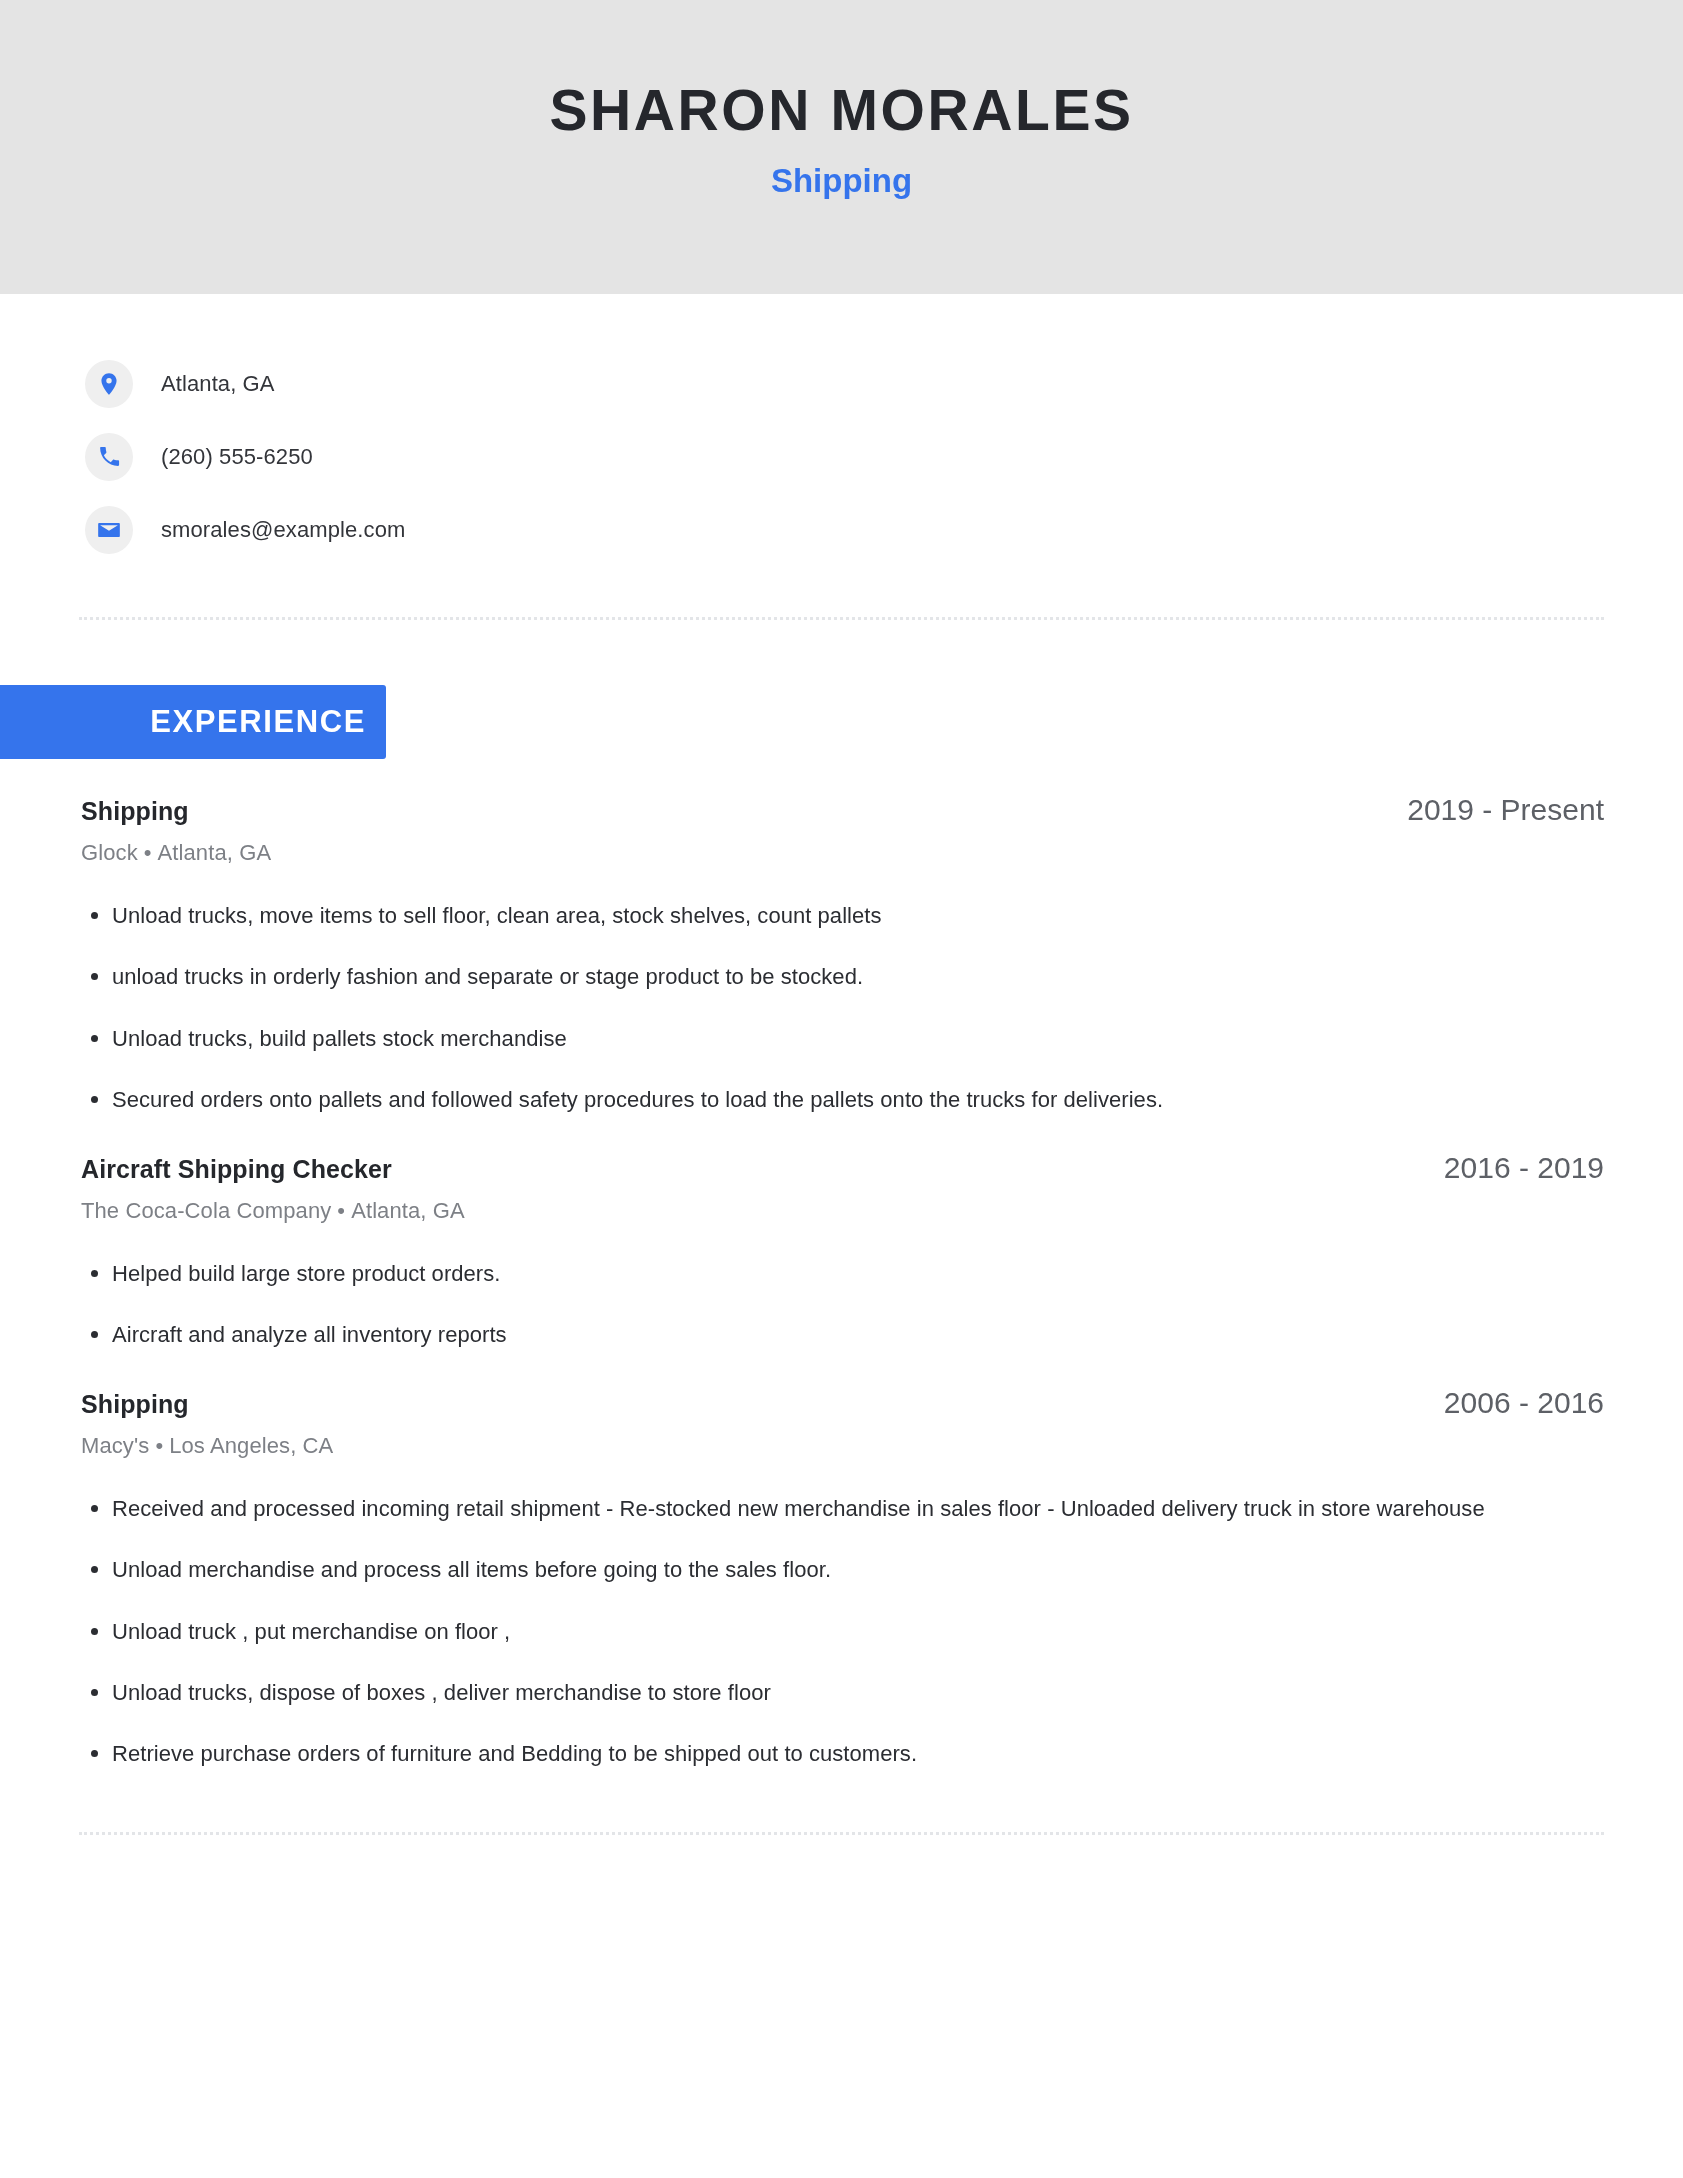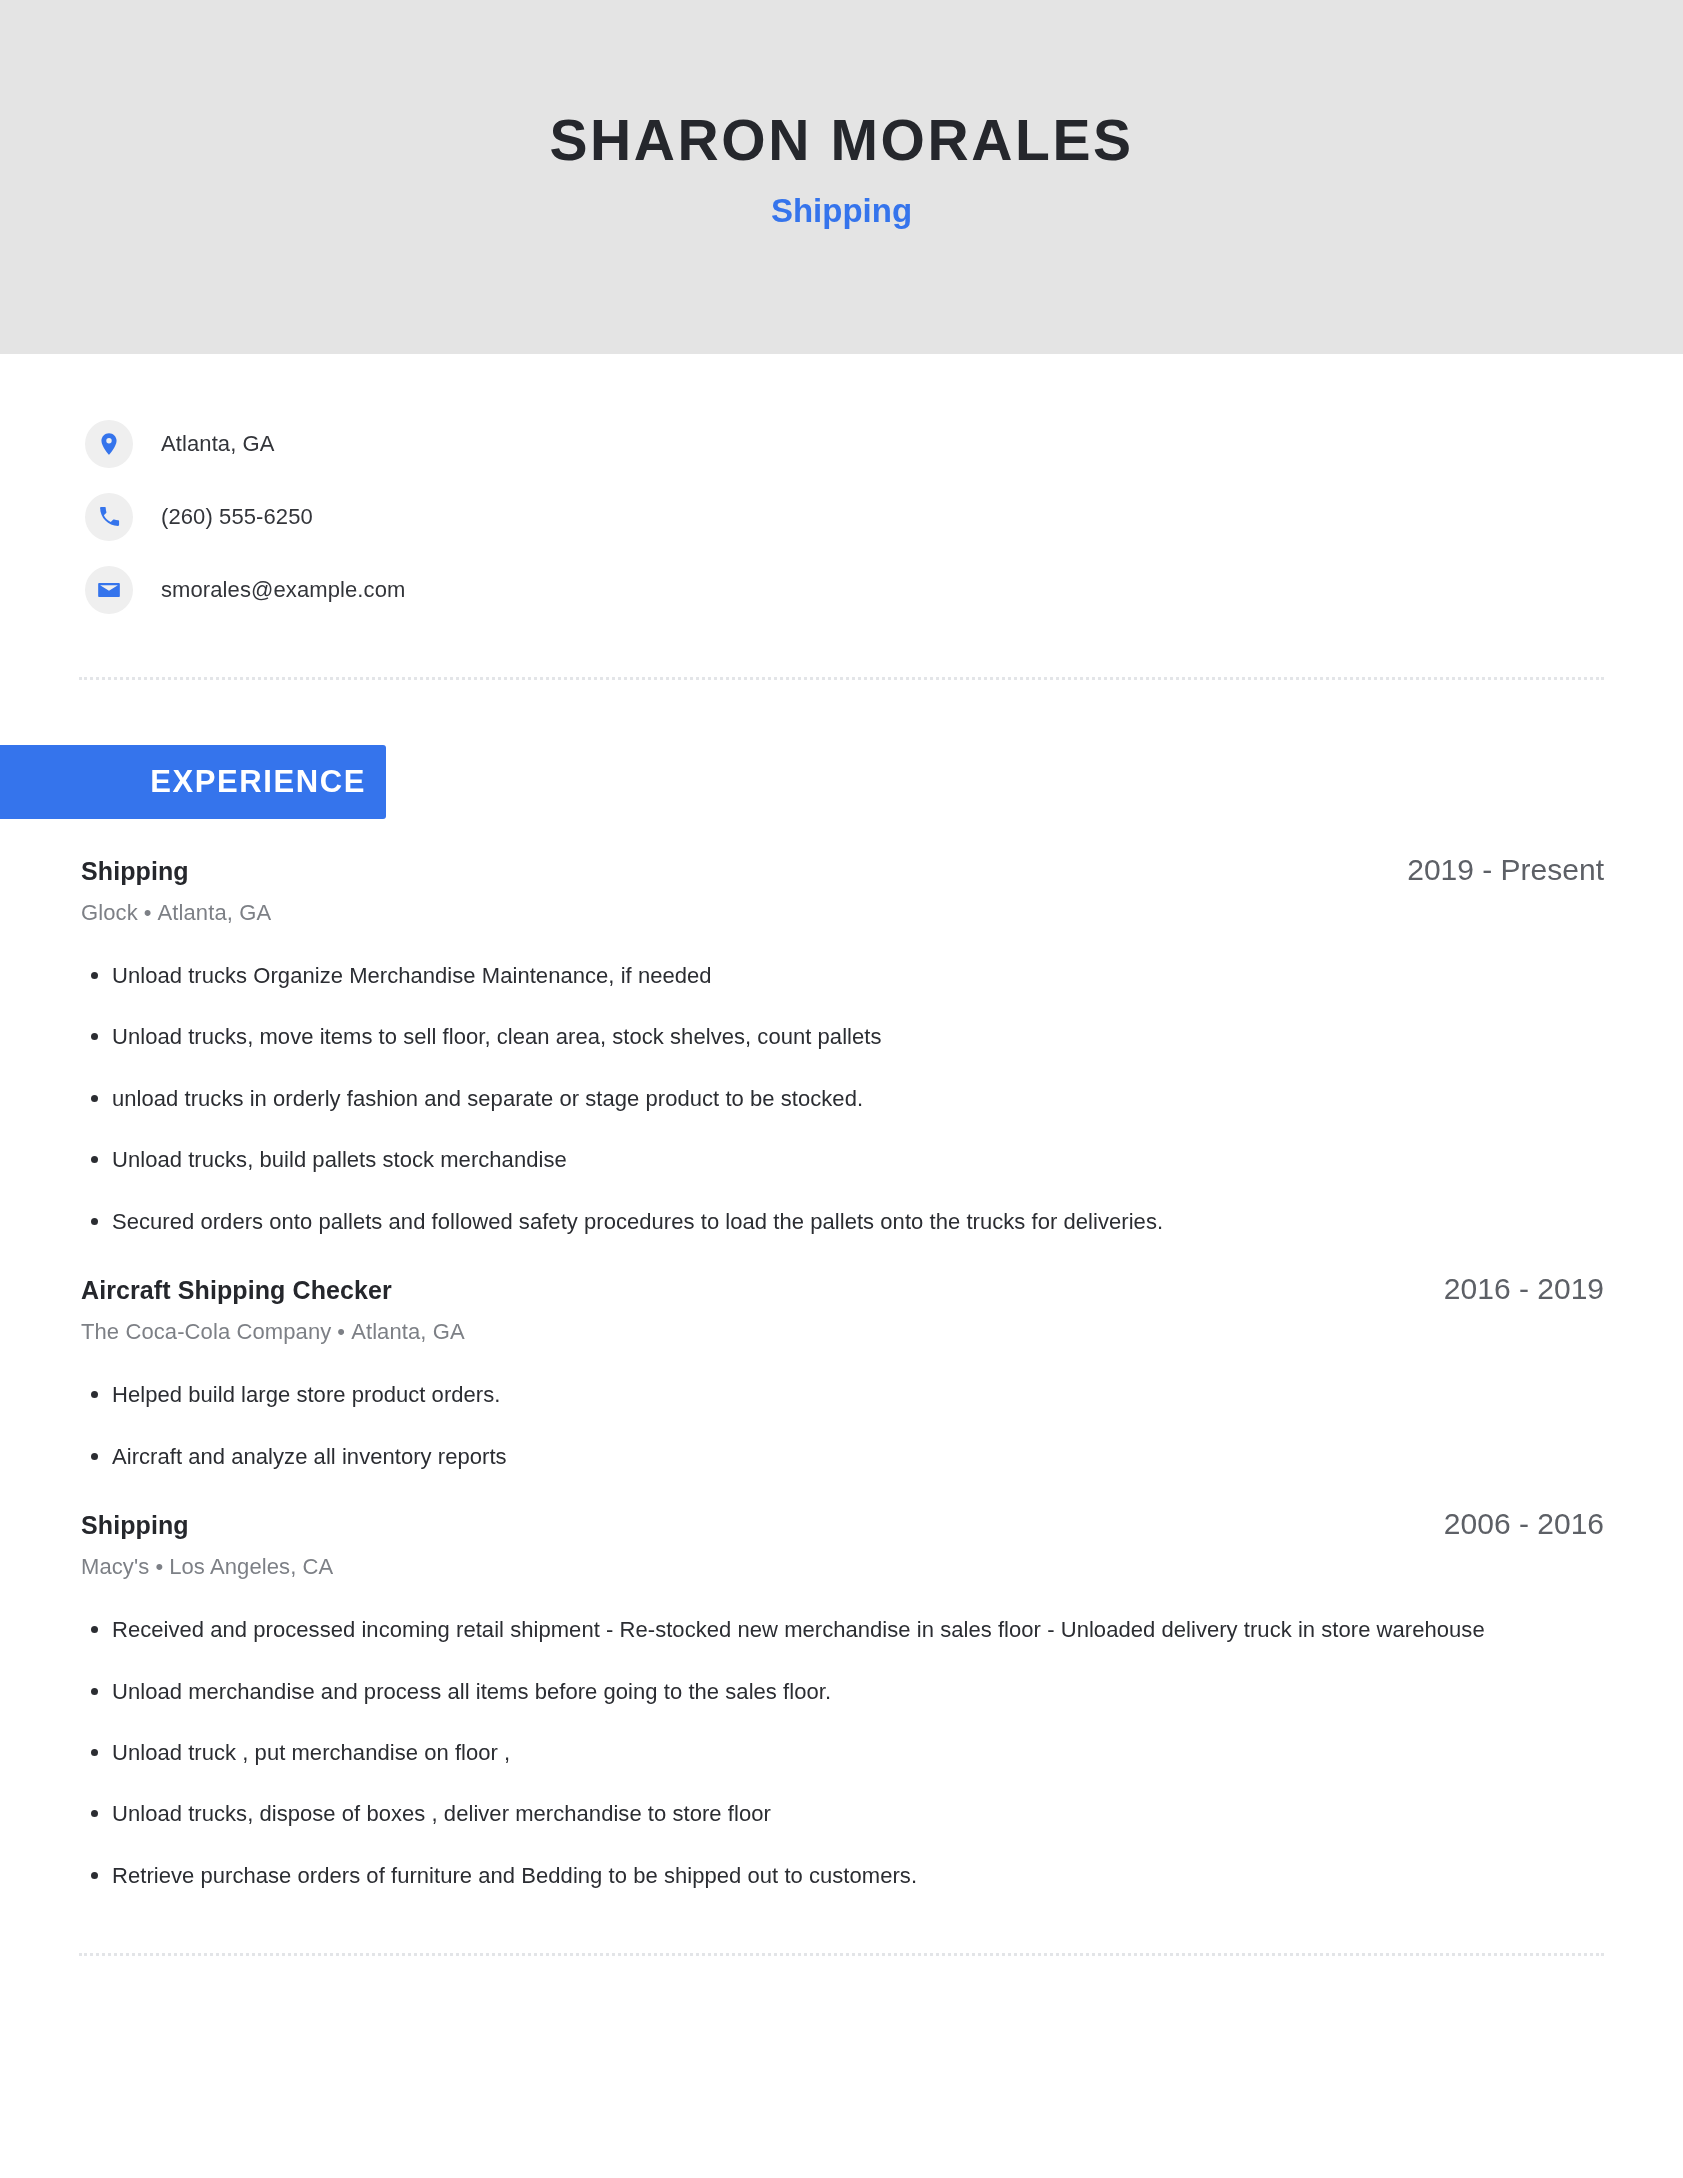--- a/index.html
+++ b/index.html
@@ -10,21 +10,21 @@
   body {
     width: 1683px;
     height: 2178px;
     font-family: "Liberation Sans", sans-serif;
     color: #2b2d32;
     overflow: hidden;
   }
 
   
   .header-band {
-    height: 354px;
+    height: 294px;
     background: #e4e4e4;
     display: flex;
     flex-direction: column;
     align-items: center;
     justify-content: center;
     box-sizing: border-box;
     padding-bottom: 14px;
   }
   .full-name {
     font-size: 57px;
@@ -198,21 +198,20 @@
 
     <div class="job">
       <div class="job-head">
         <span class="job-title">Shipping</span>
         <span class="job-dates">2019 - Present</span>
       </div>
       <div class="job-meta">
         <span>Glock</span><span class="sep">•</span><span>Atlanta, GA</span>
       </div>
       <ul class="bullets">
-        <li>Unload trucks Organize Merchandise Maintenance, if needed</li>
         <li>Unload trucks, move items to sell floor, clean area, stock shelves, count pallets</li>
         <li>unload trucks in orderly fashion and separate or stage product to be stocked.</li>
         <li>Unload trucks, build pallets stock merchandise</li>
         <li>Secured orders onto pallets and followed safety procedures to load the pallets onto the trucks for deliveries.</li>
       </ul>
     </div>
 
     <div class="job">
       <div class="job-head">
         <span class="job-title">Aircraft Shipping Checker</span>

